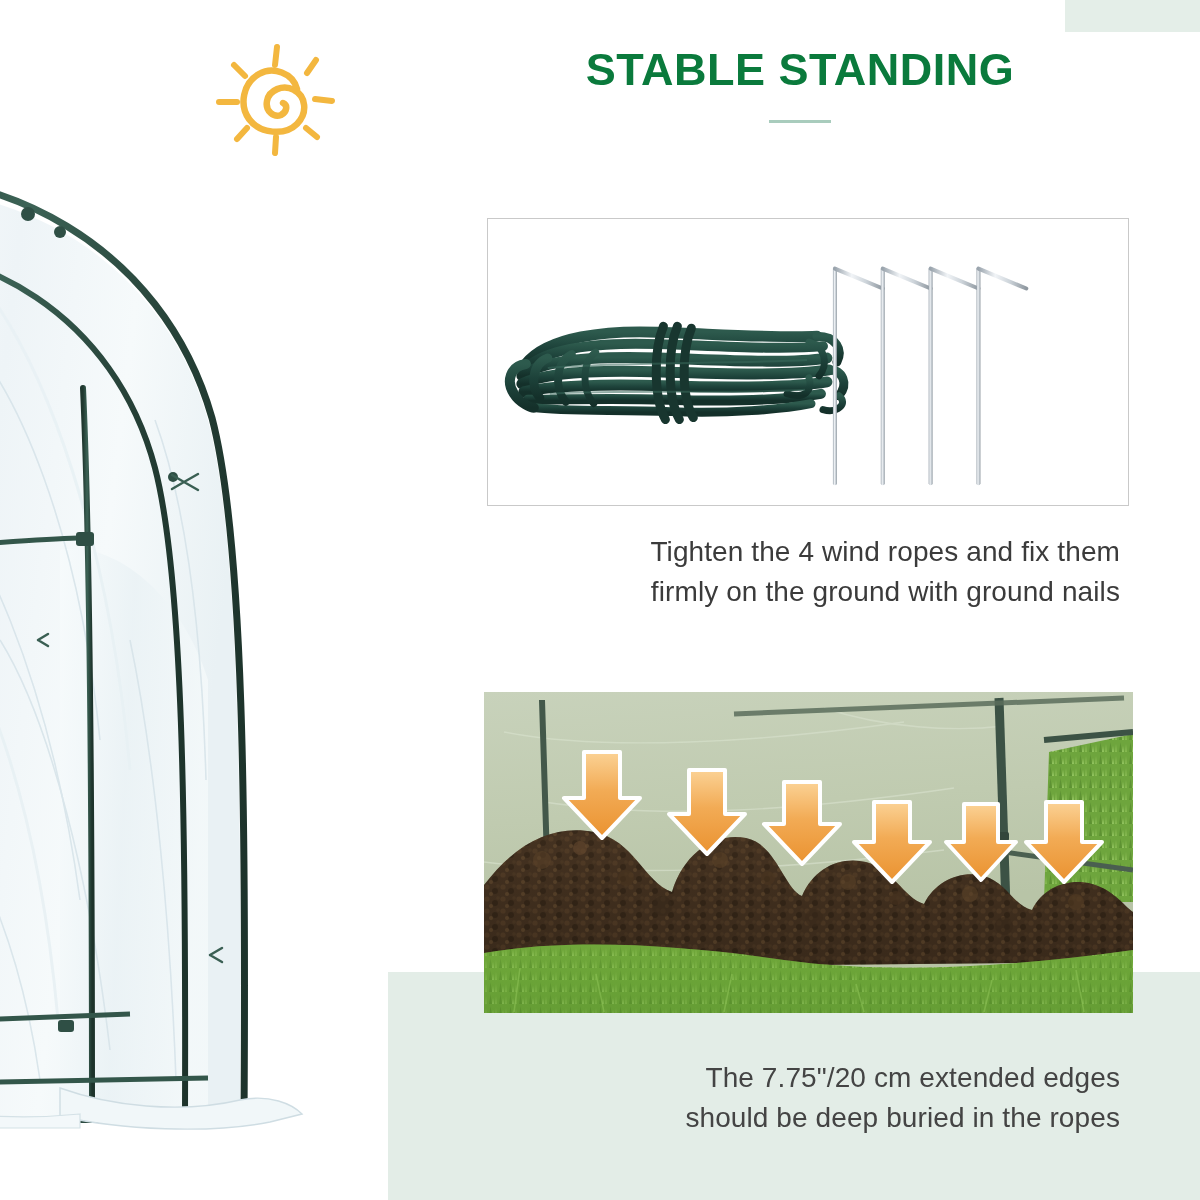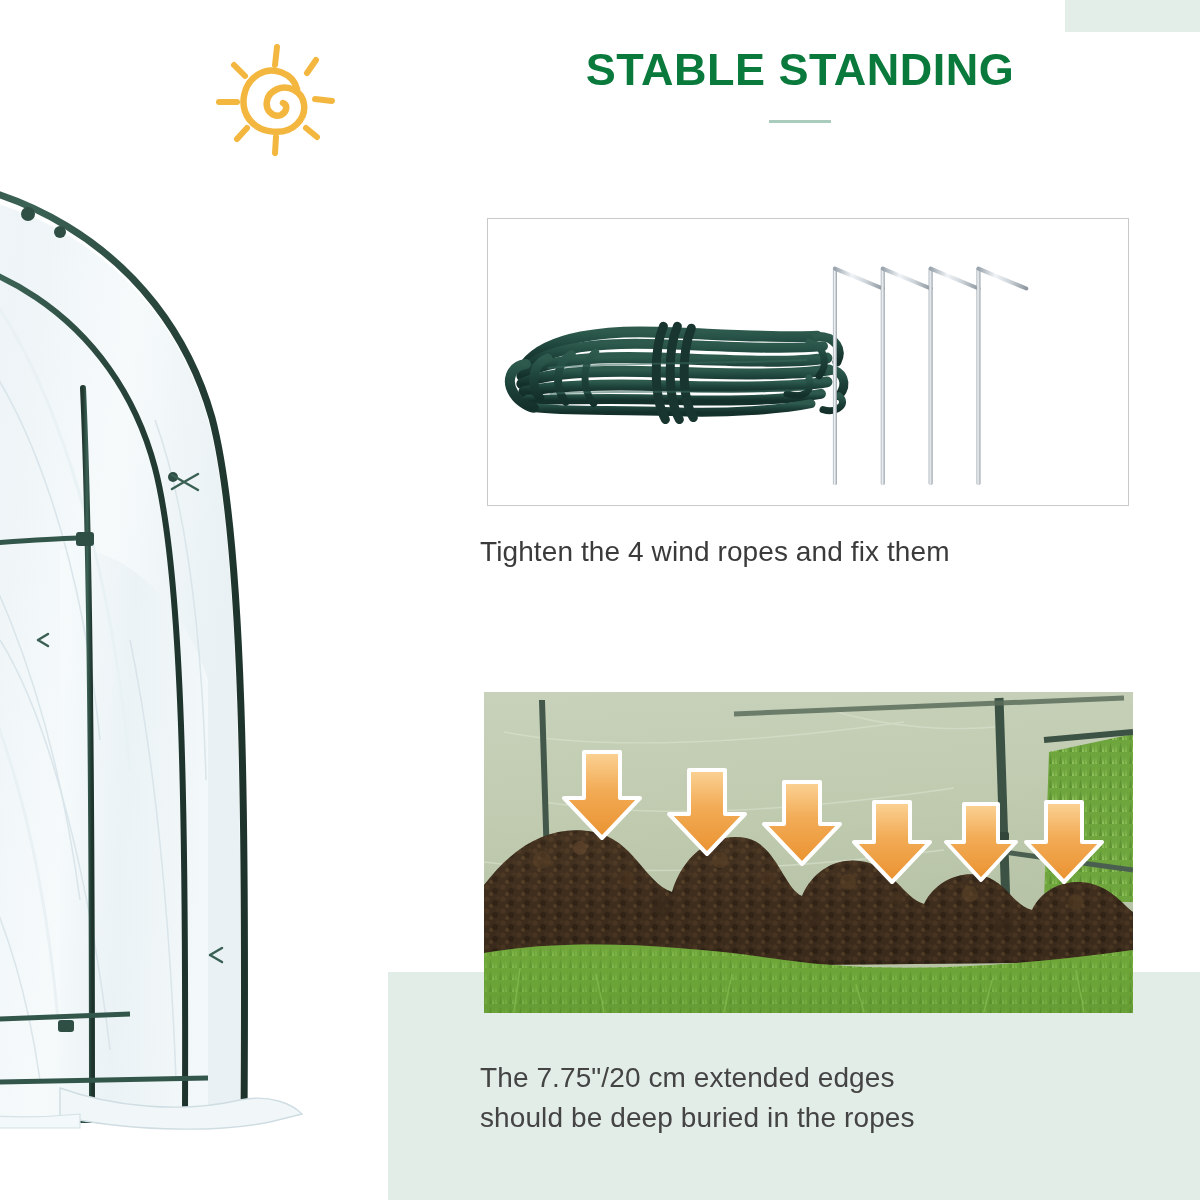--- a/index.html
+++ b/index.html
@@ -55,21 +55,21 @@
   
   .parts-panel {
     position: absolute; left: 487px; top: 218px; width: 642px; height: 288px;
     border: 1px solid #c9c9c9; background: #ffffff;
   }
   .parts-panel svg { width: 100%; height: 100%; display: block; }
 
   
   .caption {
     position: absolute;
-    text-align: left;
+    text-align: right;
     color: #3b3b3b;
     font-size: 28px;
     font-weight: 300;
     line-height: 1.42;
     letter-spacing: 0.1px;
   }
   .caption-1 { left: 480px; top: 532px; width: 640px; }
   .caption-2 { left: 480px; top: 1058px; width: 640px; color: #444; }
   .caption .line { display: block; }
 
@@ -248,20 +248,21 @@
         <g>
           <rect x="490" y="48" width="4" height="220" rx="2" fill="url(#nailG)"></rect>
           <path d="M 492 50 L 540 70" stroke="url(#nailG)" stroke-width="4" stroke-linecap="round" fill="none"></path>
         </g>
       </g>
     </svg>
   </div>
 
   <div class="caption caption-1">
     <span class="line">Tighten the 4 wind ropes and fix them</span>
+    <span class="line">firmly on the ground with ground nails</span>
   </div>
 
   <div class="soil-photo">
     <svg viewBox="0 0 649 321" preserveAspectRatio="none" aria-hidden="true">
       <defs>
         <linearGradient id="arrowG" x1="0" y1="0" x2="0" y2="1">
           <stop offset="0%" stop-color="#fbd295"></stop>
           <stop offset="45%" stop-color="#f2ab55"></stop>
           <stop offset="100%" stop-color="#ea9230"></stop>
         </linearGradient>

